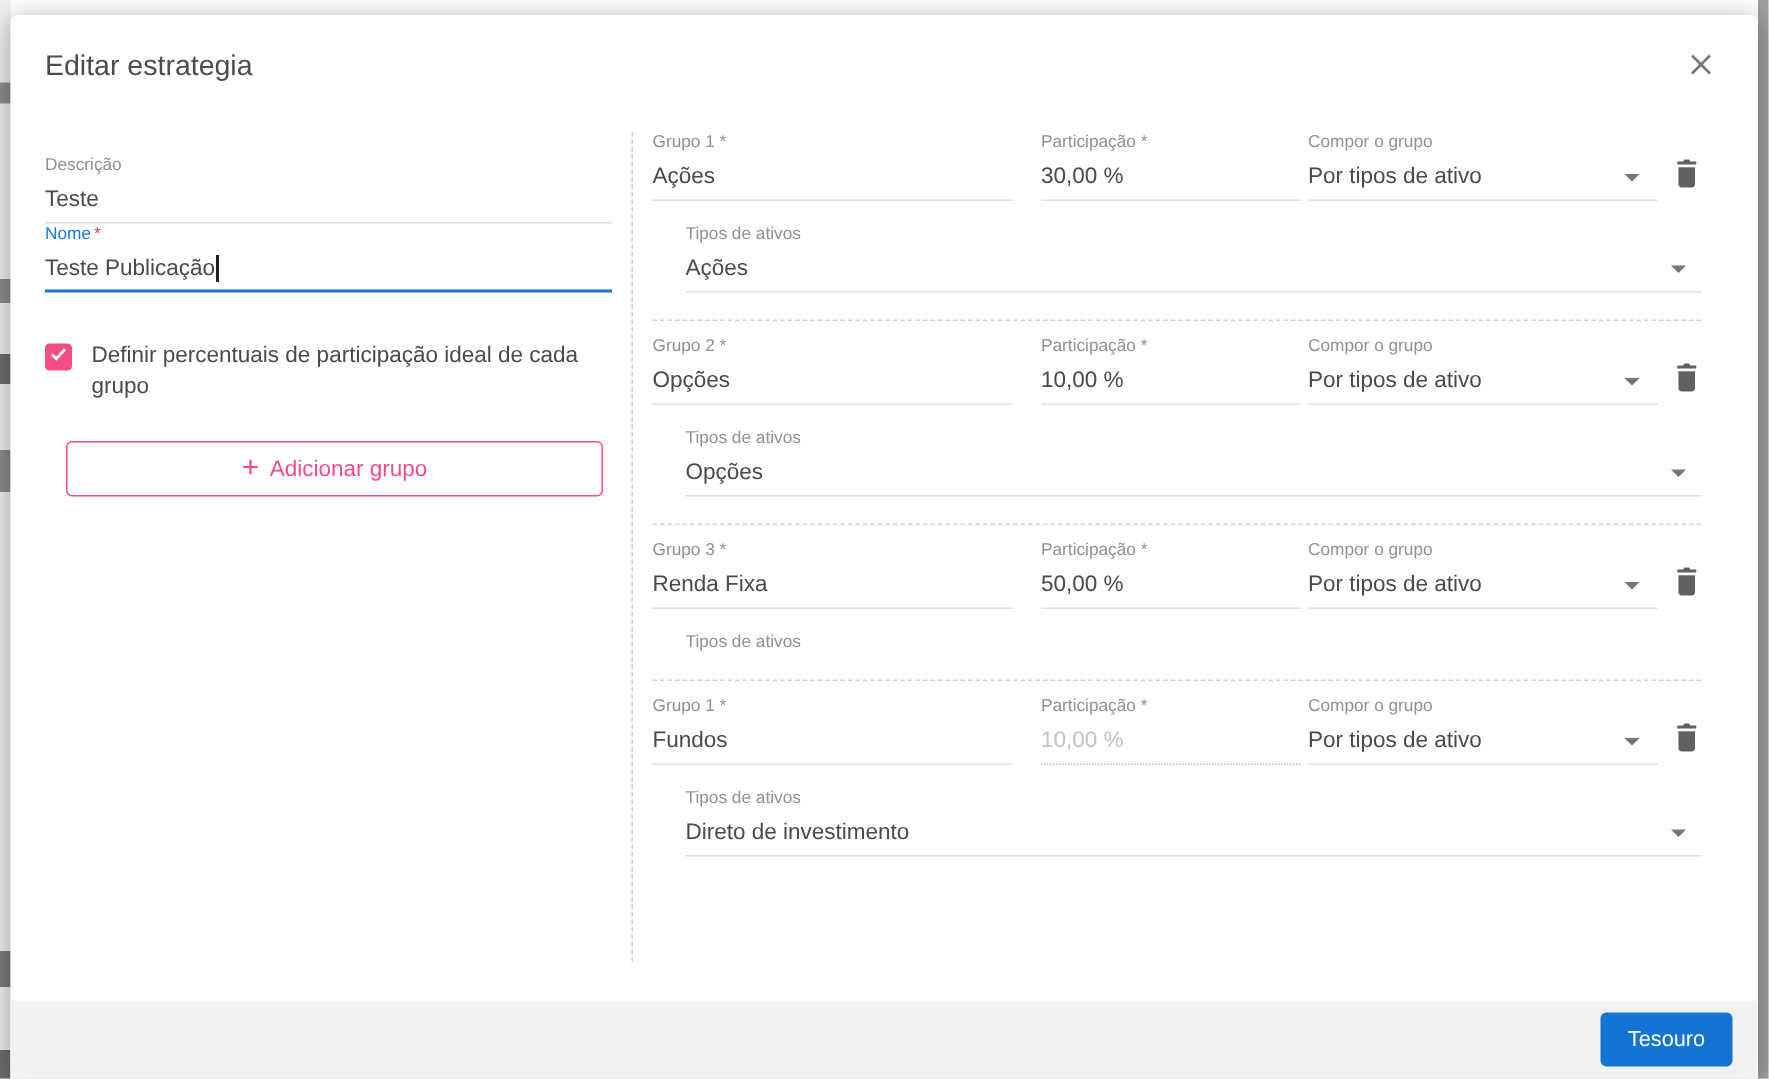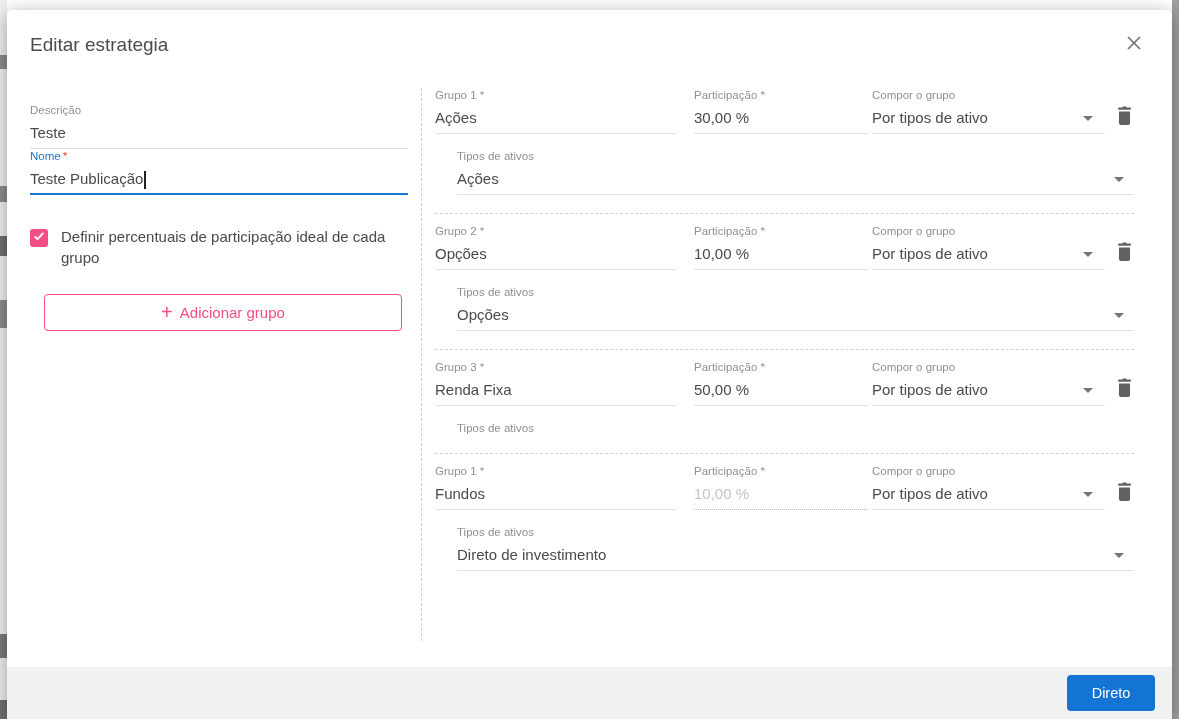--- a/index.html
+++ b/index.html
@@ -311,15 +311,15 @@
             <span>Direto de investimento</span>
             <span class="caret"></span>
           </div>
         </div>
       </div>
 
     </div>
   </div>
 
   <div class="modal-footer">
-    <button class="save-btn">Direto</button>
+    <button class="save-btn">Tesouro</button>
   </div>
 </div>
 
 </body></html>

